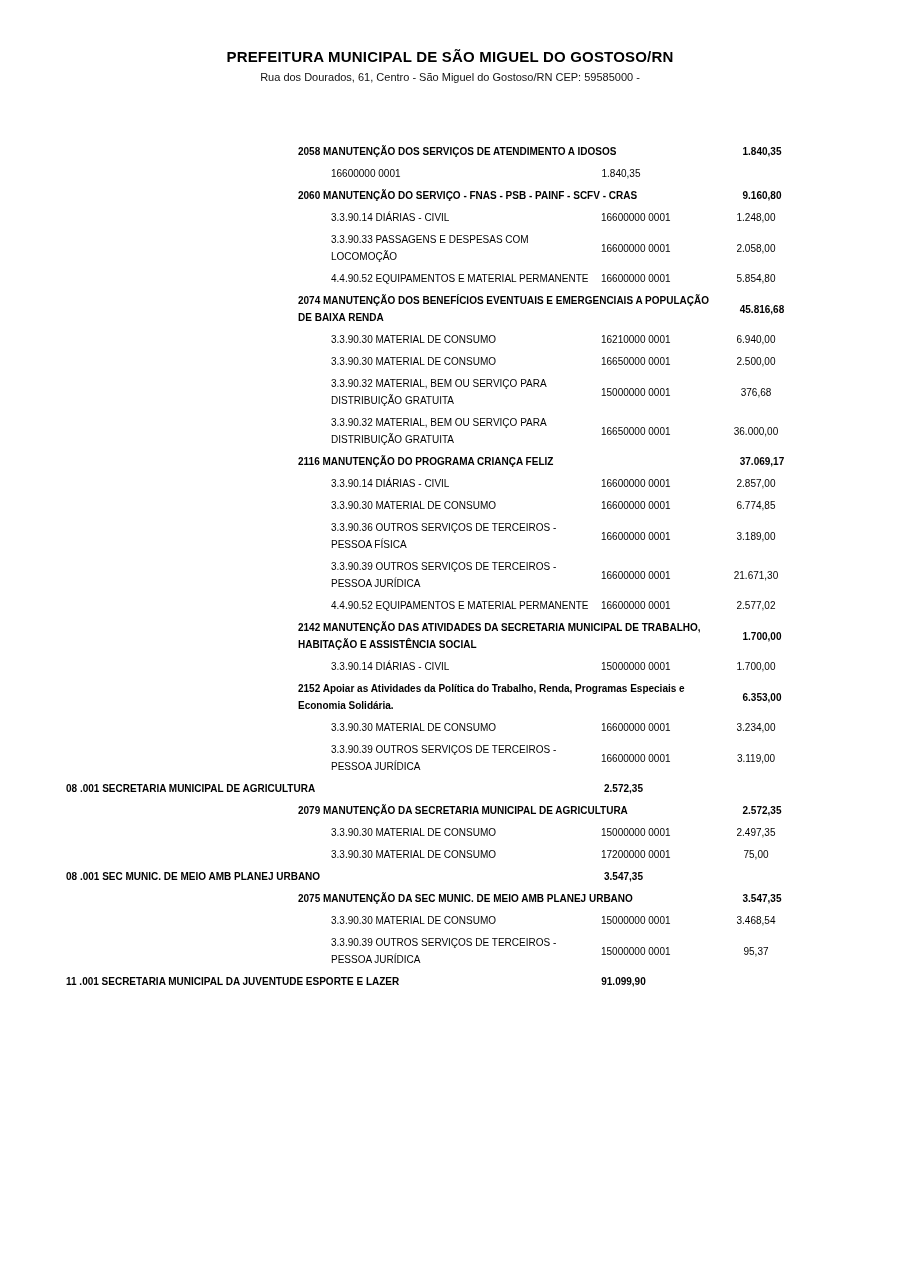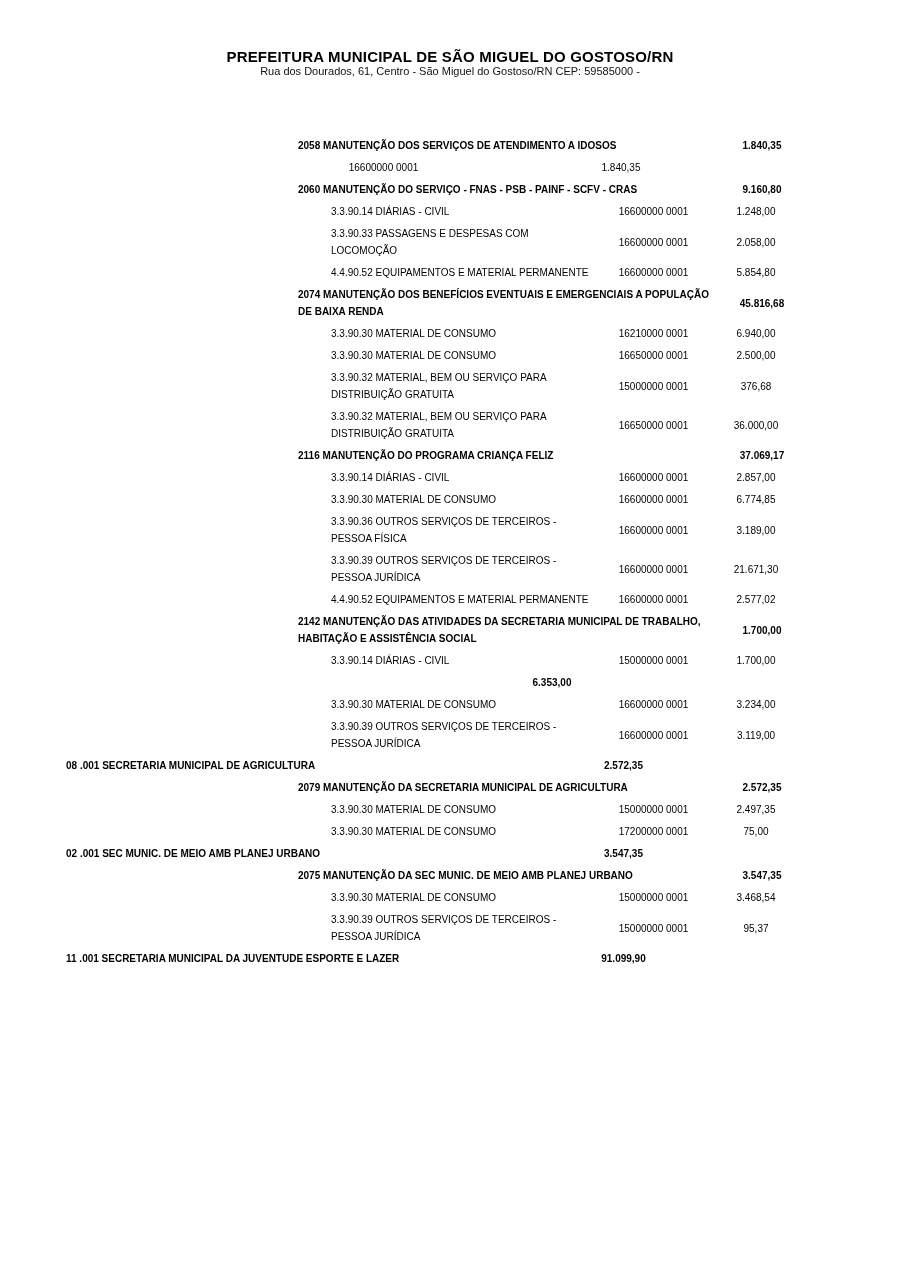--- a/index.html
+++ b/index.html
@@ -9,21 +9,21 @@
     width: 856px;
     height: 1273px;
     margin: 0 auto;
     background: #ffffff;
     color: #000000;
     font-family: "Liberation Sans", sans-serif;
     overflow: hidden;
   }
   .page-header { text-align: center; padding-top: 48px; }
   .muni-title { font-size: 15px; font-weight: bold; letter-spacing: 0.2px; }
-  .muni-address { font-size: 11px; color: #111111; }
+  .muni-address { font-size: 11px; margin-top: 6px; color: #111111; }
 
   .content {
     margin: 60px 0 0 44px;
     width: 740px;
     font-size: 10px;
   }
   .row {
     display: flex;
     align-items: center;
     margin-bottom: 5px;
@@ -33,21 +33,21 @@
   .row .value { flex: 1; text-align: center; white-space: nowrap; }
 
   .row.unit { font-weight: bold; }
   .row.unit .desc { flex: 1; padding-right: 10px; }
 
   .row.program { font-weight: bold; padding-left: 232px; }
   .row.program .desc { width: 420px; padding-right: 8px; }
 
   .row.detail { padding-left: 265px; }
   .row.detail .desc { width: 270px; padding-right: 6px; }
-  .row.detail .source { width: 105px; white-space: nowrap; text-align: center; }
+  .row.detail .source { width: 105px; white-space: nowrap; }
 </style>
 </head>
 <body>
 
 <div class="page">
   <header class="page-header">
     <div class="muni-title">PREFEITURA MUNICIPAL DE SÃO MIGUEL DO GOSTOSO/RN</div>
     <div class="muni-address">Rua dos Dourados, 61, Centro - São Miguel do Gostoso/RN CEP: 59585000 -</div>
   </header>
 
@@ -140,20 +140,21 @@
     <span class="desc">2142 MANUTENÇÃO DAS ATIVIDADES DA SECRETARIA MUNICIPAL DE TRABALHO, HABITAÇÃO E ASSISTÊNCIA SOCIAL</span>
 
     <span class="value">1.700,00</span>
   </div>
       <div class="row detail">
     <span class="desc">3.3.90.14 DIÁRIAS - CIVIL</span>
     <span class="source">15000000 0001</span>
     <span class="value">1.700,00</span>
   </div>
       <div class="row program">
+    <span class="desc">2152 Apoiar as Atividades da Política do Trabalho, Renda, Programas Especiais e Economia Solidária.</span>
 
     <span class="value">6.353,00</span>
   </div>
       <div class="row detail">
     <span class="desc">3.3.90.30 MATERIAL DE CONSUMO</span>
     <span class="source">16600000 0001</span>
     <span class="value">3.234,00</span>
   </div>
       <div class="row detail">
     <span class="desc">3.3.90.39 OUTROS SERVIÇOS DE TERCEIROS - PESSOA JURÍDICA</span>
@@ -174,21 +175,21 @@
     <span class="desc">3.3.90.30 MATERIAL DE CONSUMO</span>
     <span class="source">15000000 0001</span>
     <span class="value">2.497,35</span>
   </div>
       <div class="row detail">
     <span class="desc">3.3.90.30 MATERIAL DE CONSUMO</span>
     <span class="source">17200000 0001</span>
     <span class="value">75,00</span>
   </div>
       <div class="row unit">
-    <span class="desc">02 .001 SEC MUNIC. DE MEIO AMB PLANEJ URBANO</span>
+    <span class="desc">08 .001 SEC MUNIC. DE MEIO AMB PLANEJ URBANO</span>
 
     <span class="value">3.547,35</span>
   </div>
       <div class="row program">
     <span class="desc">2075 MANUTENÇÃO DA SEC MUNIC. DE MEIO AMB PLANEJ URBANO</span>
 
     <span class="value">3.547,35</span>
   </div>
       <div class="row detail">
     <span class="desc">3.3.90.30 MATERIAL DE CONSUMO</span>

